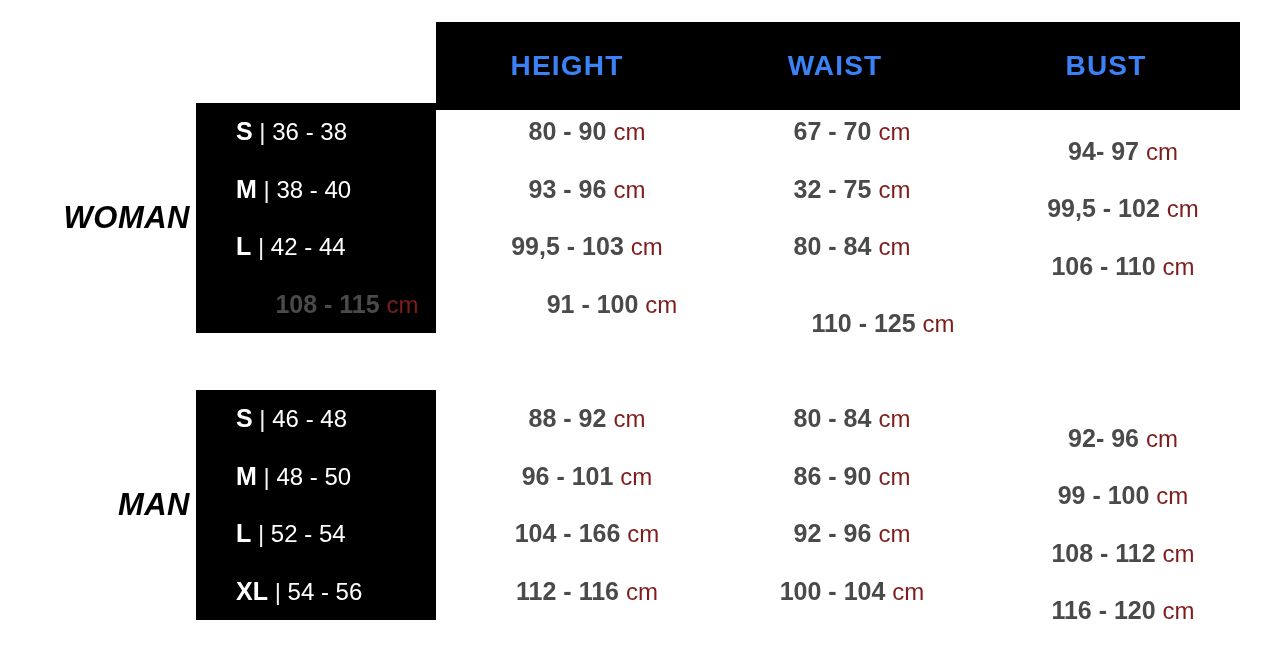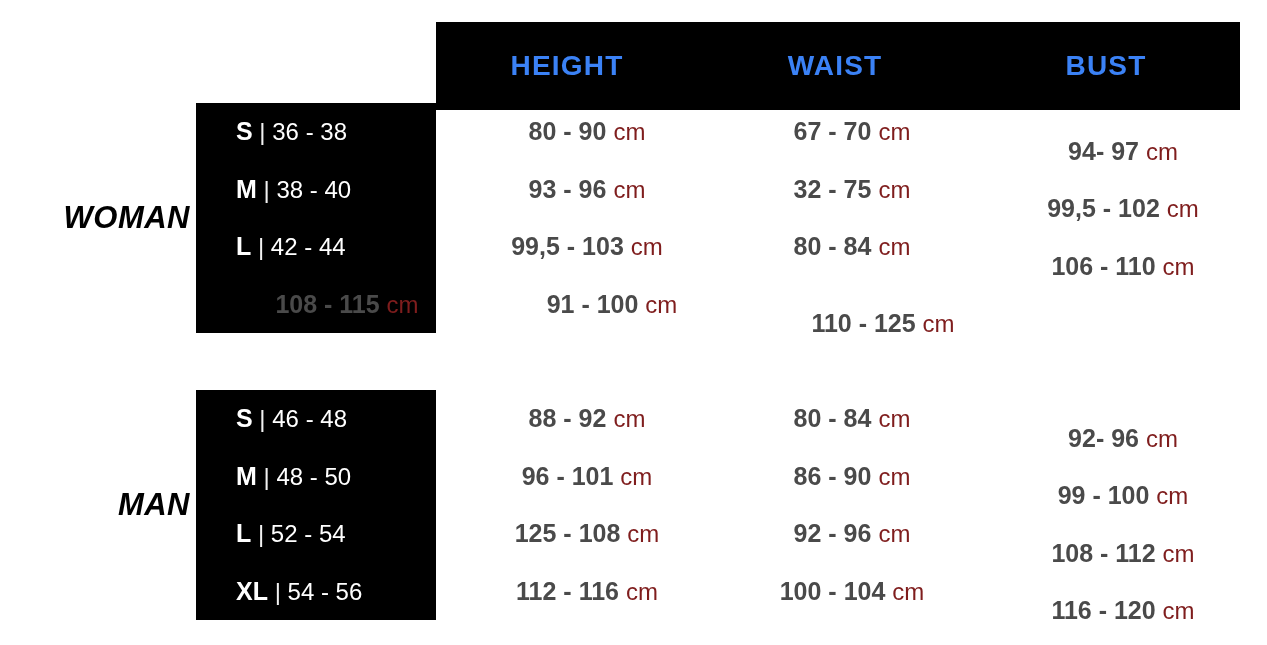--- a/index.html
+++ b/index.html
@@ -264,21 +264,21 @@
         </div>
       </div>
 
       <div class="row">
         <div class="cell-size">
           <b>L</b>
           <span class="sep">|</span>
           <span>52 - 54</span>
         </div>
         <div class="cell-val cv-height">
-          <span>125 - 108</span>
+          <span>104 - 166</span>
           <span class="unit">cm</span>
         </div>
         <div class="cell-val cv-bust">
           <span>92 - 96</span>
           <span class="unit">cm</span>
         </div>
         <div class="cell-val cv-waist">
           <span>108 - 112</span>
           <span class="unit">cm</span>
         </div>

